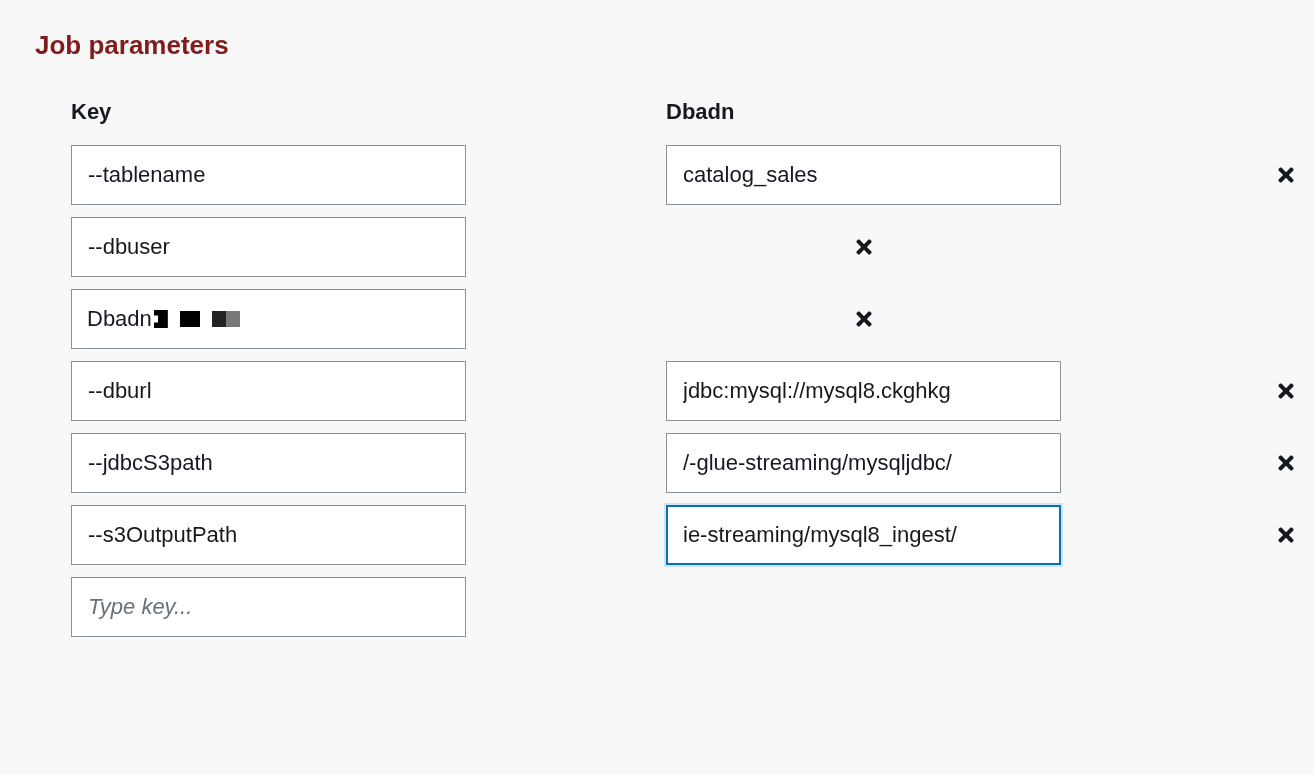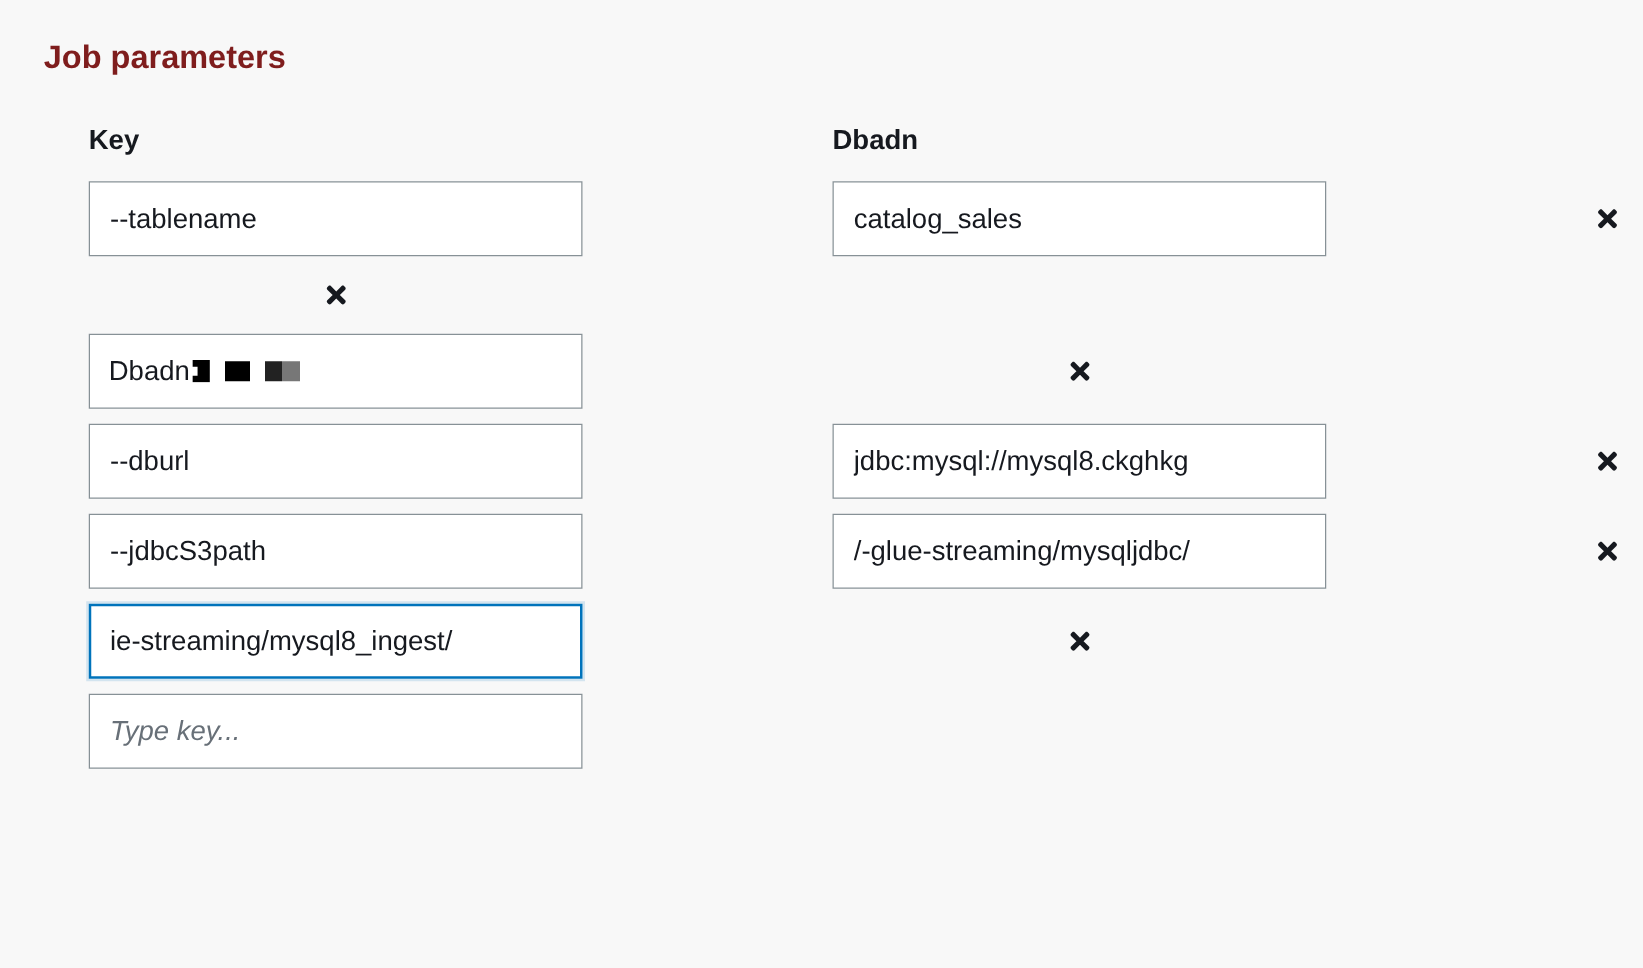--- a/index.html
+++ b/index.html
@@ -125,20 +125,21 @@
     <input class="input" value="--tablename" style="">
     <input class="input" value="catalog_sales" style="">
     <button class="delete-btn">
       <svg viewBox="0 0 352 512">
           <path d="M242.72 256l100.07-100.07c12.28-12.28 12.28-32.19 0-44.48l-22.24-22.24c-12.28-12.28-32.19-12.28-44.48 0L176 189.28 75.93 89.21c-12.28-12.28-32.19-12.28-44.48 0L9.21 111.45c-12.28 12.28-12.28 32.19 0 44.48L109.28 256 9.21 356.07c-12.28 12.28-12.28 32.19 0 44.48l22.24 22.24c12.28 12.28 32.2 12.28 44.48 0L176 322.72l100.07 100.07c12.28 12.28 32.2 12.28 44.48 0l22.24-22.24c12.28-12.28 12.28-32.19 0-44.48L242.72 256z"></path>
         </svg>
     </button>
   </div>
 
   <div class="row">
+    <input class="input" value="--dbuser" style="">
     <button class="delete-btn">
       <svg viewBox="0 0 352 512">
           <path d="M242.72 256l100.07-100.07c12.28-12.28 12.28-32.19 0-44.48l-22.24-22.24c-12.28-12.28-32.19-12.28-44.48 0L176 189.28 75.93 89.21c-12.28-12.28-32.19-12.28-44.48 0L9.21 111.45c-12.28 12.28-12.28 32.19 0 44.48L109.28 256 9.21 356.07c-12.28 12.28-12.28 32.19 0 44.48l22.24 22.24c12.28 12.28 32.2 12.28 44.48 0L176 322.72l100.07 100.07c12.28 12.28 32.2 12.28 44.48 0l22.24-22.24c12.28-12.28 12.28-32.19 0-44.48L242.72 256z"></path>
         </svg>
     </button>
   </div>
 
   <div class="row">
     <div class="pw-wrap">
       <input class="input" style="color: transparent;">
@@ -172,20 +173,21 @@
     <input class="input" value="--jdbcS3path" style="">
     <input class="input" value="/-glue-streaming/mysqljdbc/" style="">
     <button class="delete-btn">
       <svg viewBox="0 0 352 512">
           <path d="M242.72 256l100.07-100.07c12.28-12.28 12.28-32.19 0-44.48l-22.24-22.24c-12.28-12.28-32.19-12.28-44.48 0L176 189.28 75.93 89.21c-12.28-12.28-32.19-12.28-44.48 0L9.21 111.45c-12.28 12.28-12.28 32.19 0 44.48L109.28 256 9.21 356.07c-12.28 12.28-12.28 32.19 0 44.48l22.24 22.24c12.28 12.28 32.2 12.28 44.48 0L176 322.72l100.07 100.07c12.28 12.28 32.2 12.28 44.48 0l22.24-22.24c12.28-12.28 12.28-32.19 0-44.48L242.72 256z"></path>
         </svg>
     </button>
   </div>
 
   <div class="row">
+    <input class="input" value="--s3OutputPath" style="">
     <input class="input focused" value="ie-streaming/mysql8_ingest/" style="">
     <button class="delete-btn">
       <svg viewBox="0 0 352 512">
           <path d="M242.72 256l100.07-100.07c12.28-12.28 12.28-32.19 0-44.48l-22.24-22.24c-12.28-12.28-32.19-12.28-44.48 0L176 189.28 75.93 89.21c-12.28-12.28-32.19-12.28-44.48 0L9.21 111.45c-12.28 12.28-12.28 32.19 0 44.48L109.28 256 9.21 356.07c-12.28 12.28-12.28 32.19 0 44.48l22.24 22.24c12.28 12.28 32.2 12.28 44.48 0L176 322.72l100.07 100.07c12.28 12.28 32.2 12.28 44.48 0l22.24-22.24c12.28-12.28 12.28-32.19 0-44.48L242.72 256z"></path>
         </svg>
     </button>
   </div>
 
   <div class="row">
     <input class="input" placeholder="Type key..." style="">

